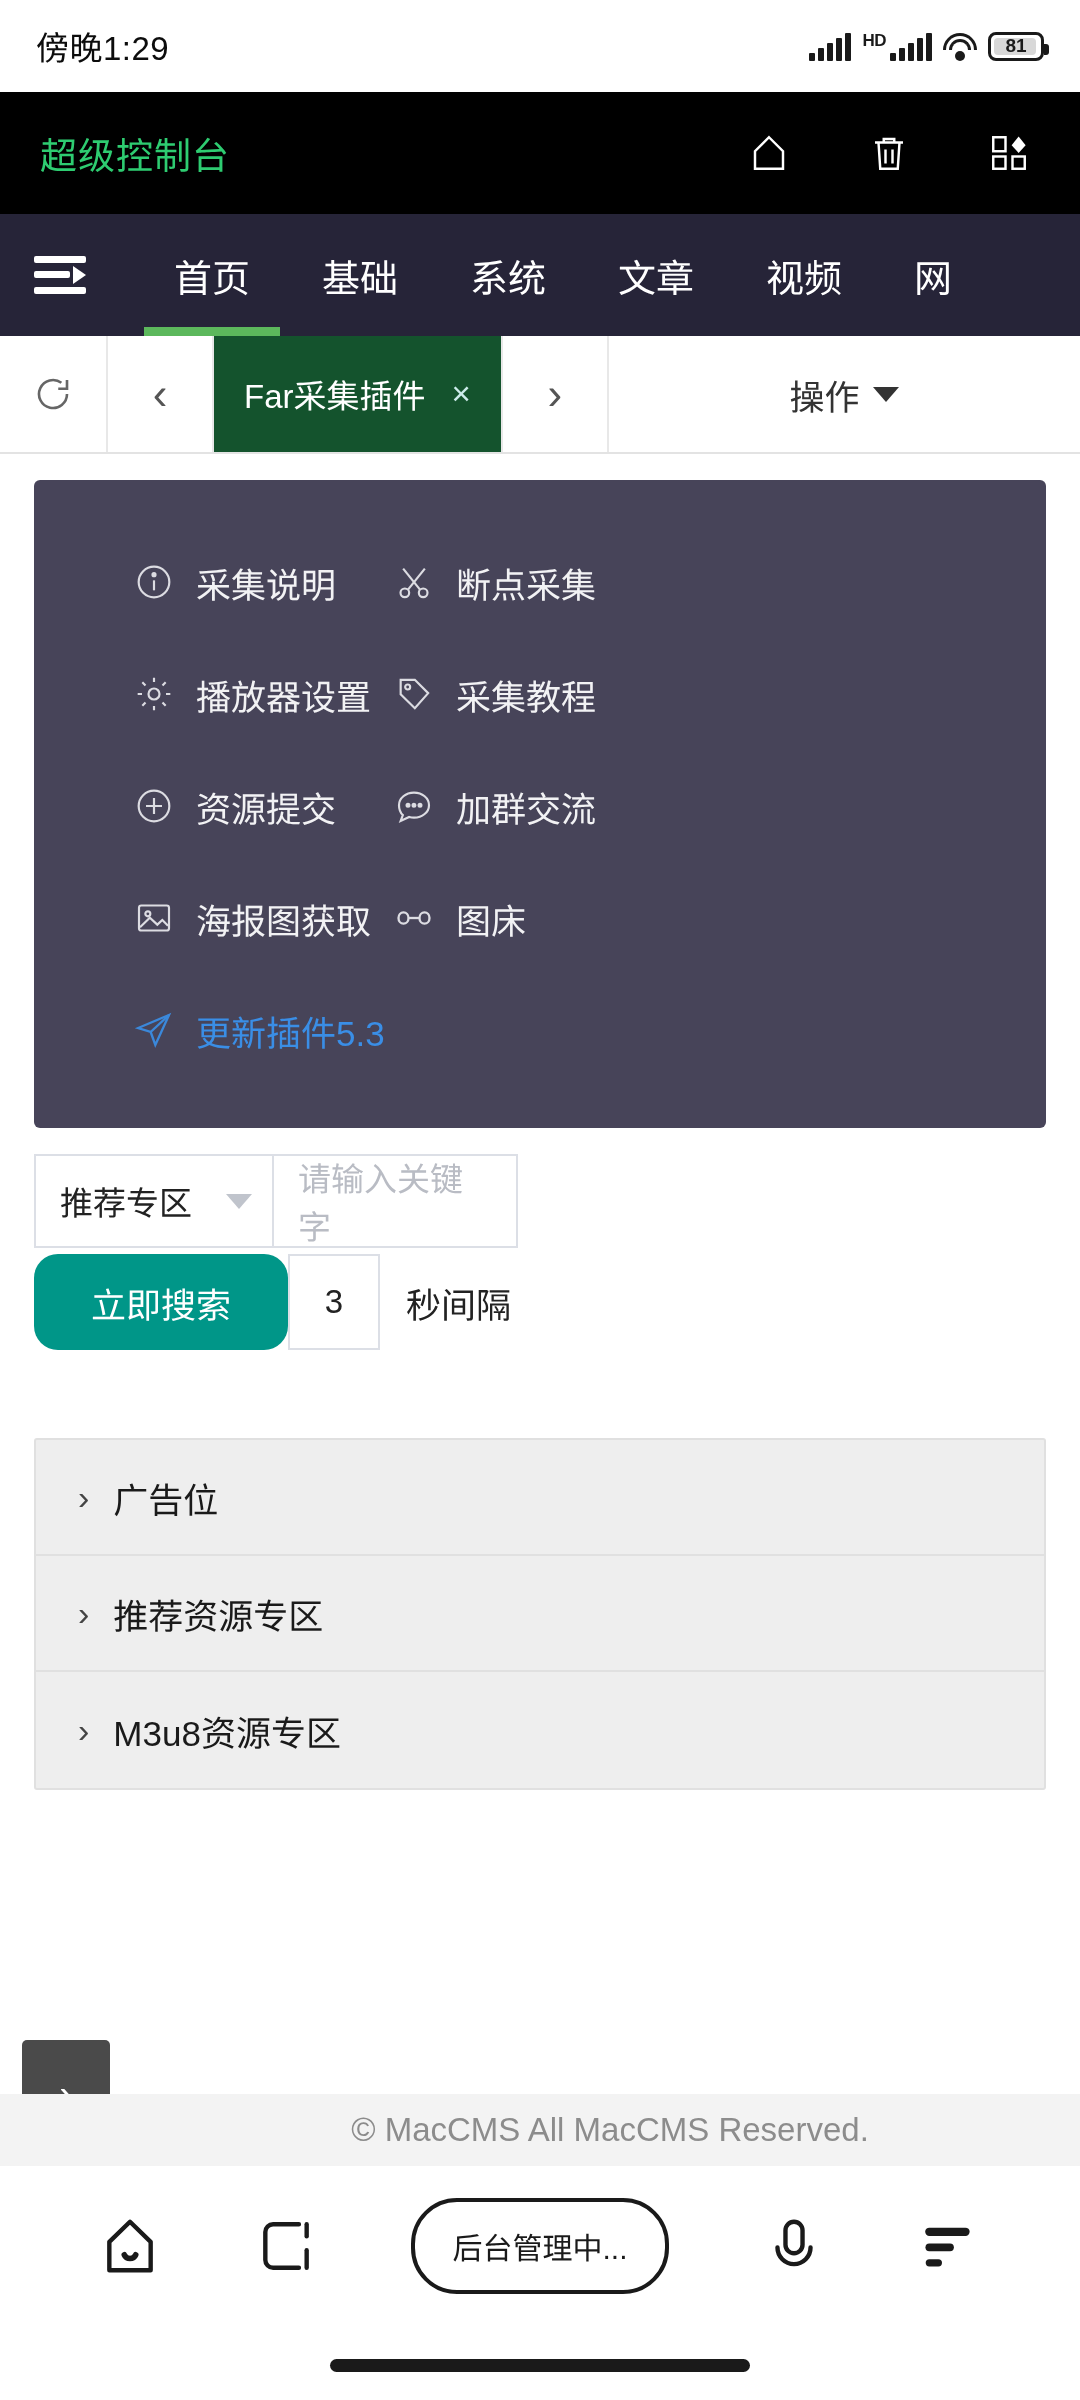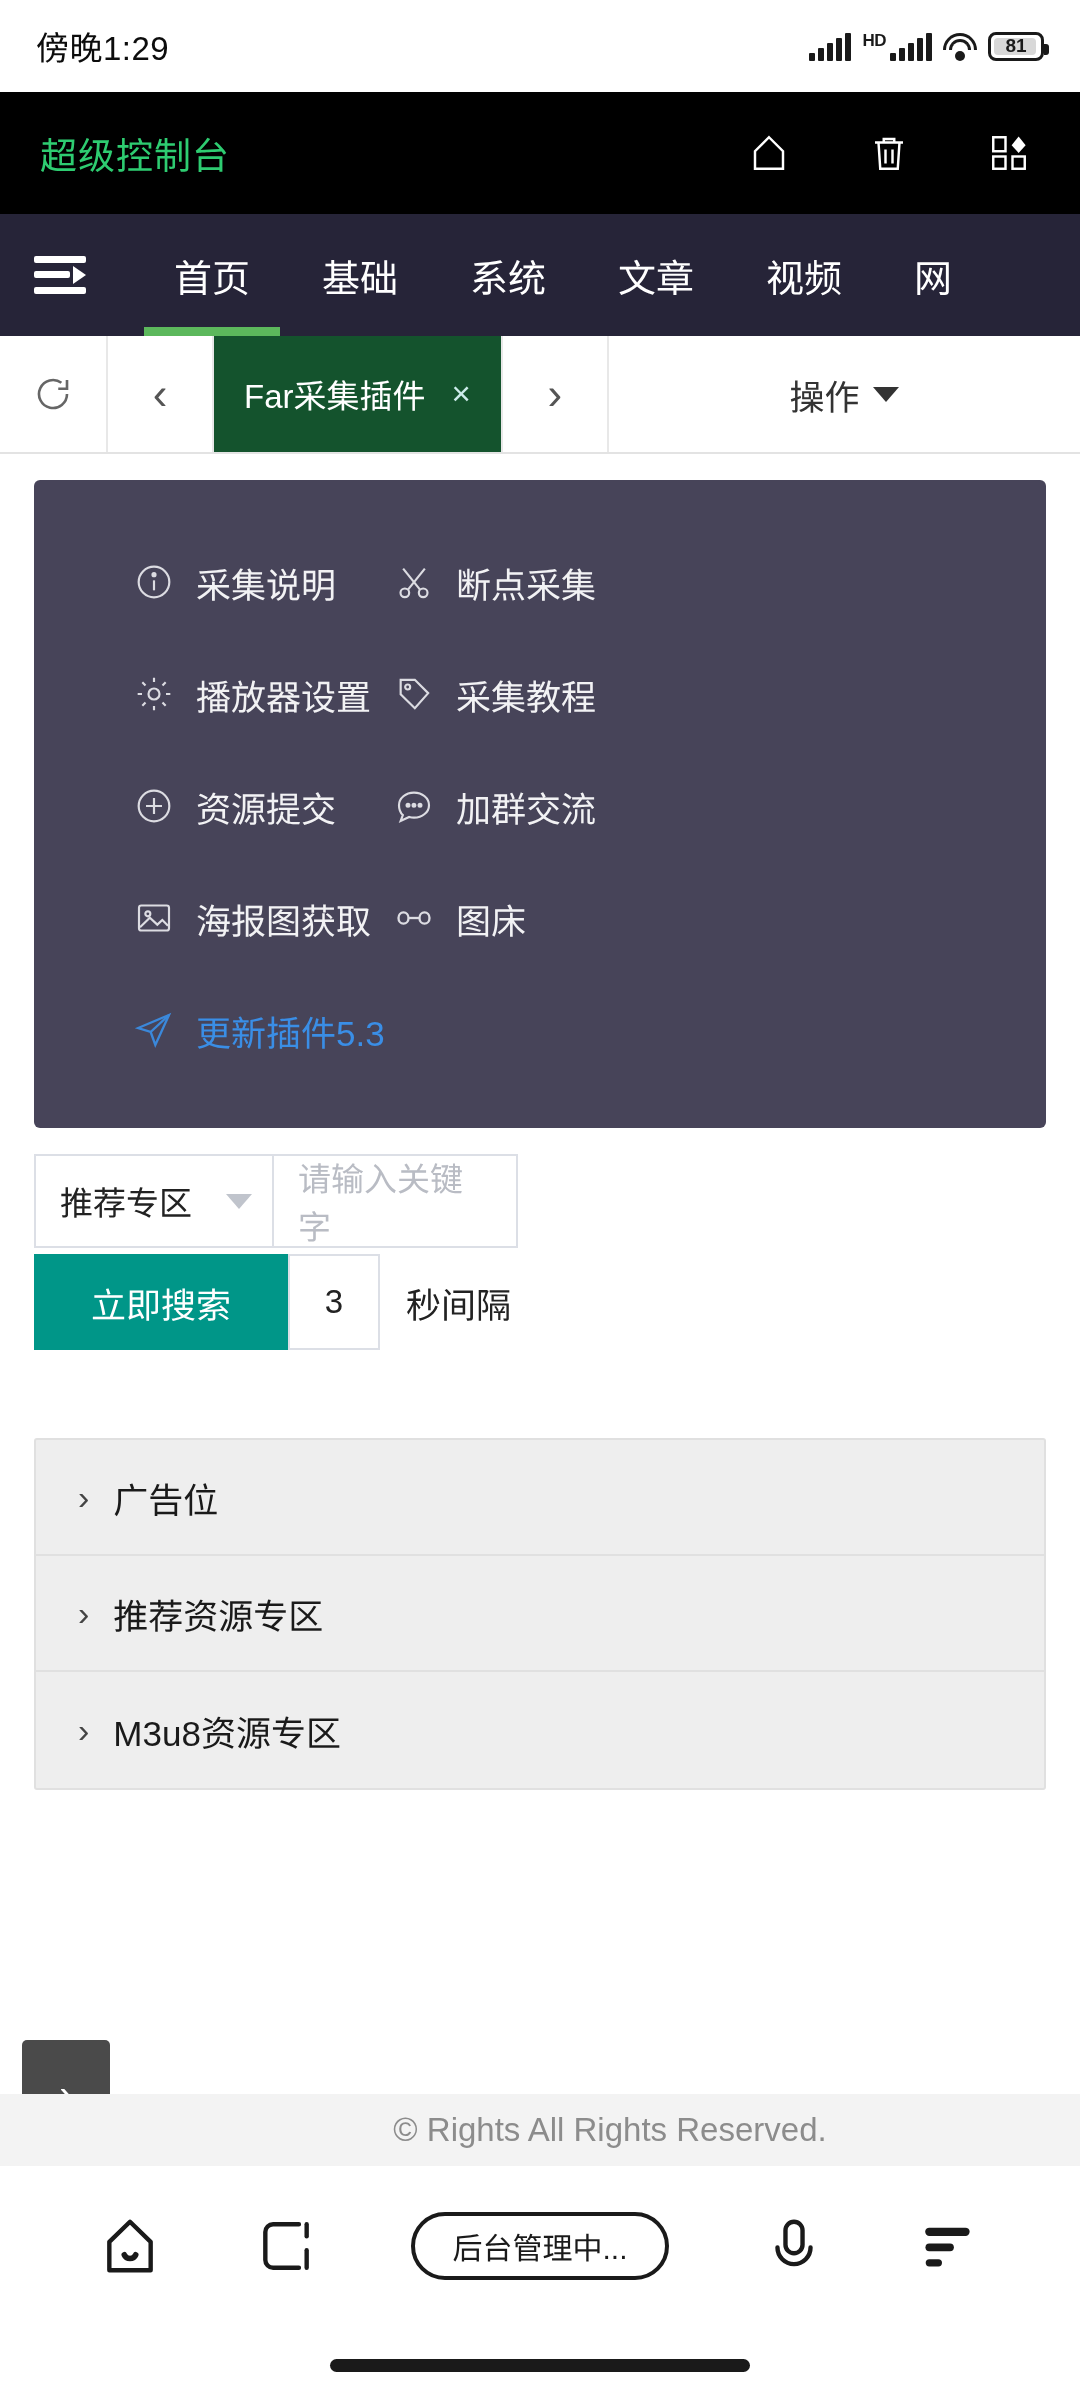--- a/index.html
+++ b/index.html
@@ -100,21 +100,21 @@
   .sel{ width:240px; height:94px; border:2px solid #dcdfe6; background:#fff;
     display:flex; align-items:center; justify-content:space-between;
     padding:0 20px 0 24px; font-size:33px; color:#222; }
   .sel .dn{ width:0;height:0;border-left:13px solid transparent;
     border-right:13px solid transparent; border-top:15px solid #c0c4cc; }
   .kw{ width:244px; height:94px; border:2px solid #dcdfe6; border-left:none;
     background:#fff; display:flex; align-items:center; padding:0 24px;
     font-size:33px; color:#b9bcc4; }
   .frow2{ display:flex; align-items:stretch; margin-top:6px; }
   .btn-search{ width:254px; height:96px; background:#009688; color:#fff;
-    font-size:35px; display:flex; align-items:center; justify-content:center; }
+    font-size:35px; display:flex; align-items:center; justify-content:center;border-radius:24px; }
   .numbox{ width:92px; height:96px; border:2px solid #dcdfe6; background:#fff;
     display:flex; align-items:center; justify-content:center; font-size:33px;
     color:#222; }
   .unit{ display:flex; align-items:center; font-size:35px; color:#222;
     padding-left:26px; }
 
   
   .acc{ margin-top:88px; background:#eeeeee; border:2px solid #e0e0e0;
     border-radius:3px; overflow:hidden; }
   .acc-item{ height:116px; display:flex; align-items:center; padding-left:42px;
@@ -135,21 +135,21 @@
   .footer span{ font-size:33px; color:#8c8c8c; }
 
   
   .botnav{ position:absolute; left:0; right:0; bottom:0; height:234px;
     background:#fff; }
   .botnav-row{ height:160px; display:flex; align-items:center;
     justify-content:space-around; padding:0 52px; }
   .bn{ width:62px; height:62px; display:flex; align-items:center;
     justify-content:center; }
   .bn svg{ width:100%; height:100%; display:block; }
-  .pill{ min-width:258px; height:68px; border:4px solid #1a1a1a;
+  .pill{ min-width:258px; height:96px; border:4px solid #1a1a1a;
     border-radius:46px; display:flex; align-items:center; justify-content:center;
     font-size:30px; color:#1a1a1a; padding:0 28px; }
   .homebar{ position:absolute; left:50%; transform:translateX(-50%);
     bottom:28px; width:420px; height:13px; background:#1a1a1a;
     border-radius:8px; }
 </style>
 </head>
 <body>
 
 <div class="phone">
@@ -393,21 +393,21 @@
       </div>
     </div>
 
   </div>
 
   <div class="floattab">
     <span>›</span>
   </div>
 
   <div class="footer">
-    <span>© Rights All Rights Reserved.</span>
+    <span>© MacCMS All MacCMS Reserved.</span>
   </div>
 
   <div class="botnav">
     <div class="botnav-row">
       <span class="bn">
         <svg viewBox="0 0 24 24" fill="none" stroke="#1a1a1a" stroke-width="1.7" stroke-linejoin="round">
           <path d="M12 2.6 L20 10.4 L20 21.4 L4 21.4 L4 10.4 Z"></path>
           <path d="M9.8 15.4 a2.4 2.4 0 0 0 4.4 0" stroke-width="2.2" stroke-linecap="round"></path>
         </svg>
       </span>

